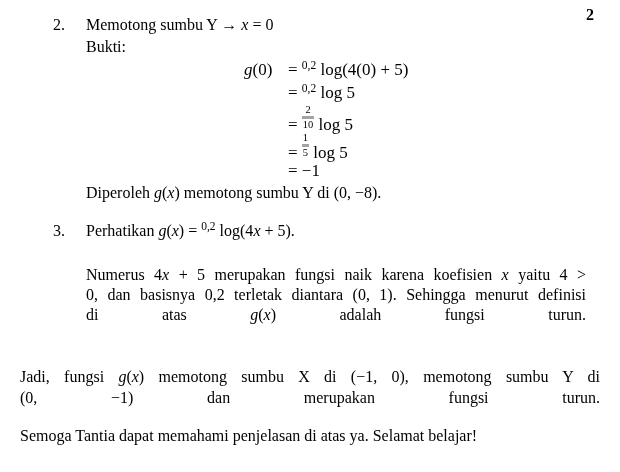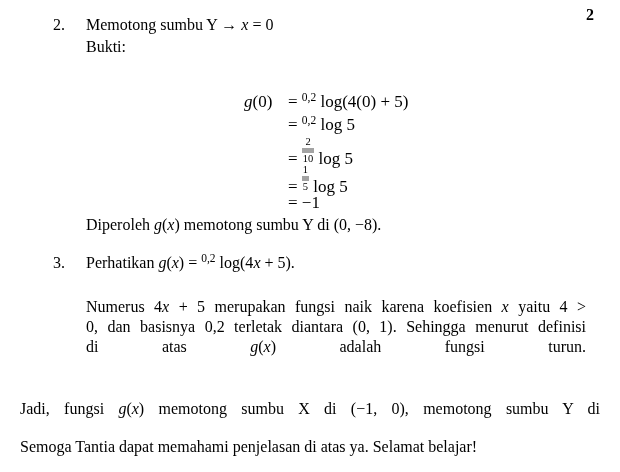--- a/index.html
+++ b/index.html
@@ -34,21 +34,20 @@
     flex: none;
     width: 33px;
   }
   .item-body {
     flex: 1;
   }
   
   .eq-block {
     margin-left: 158px;
     font-size: 17px;
-    margin-top: 32px;
   }
   .eq-row {
     display: flex;
     align-items: baseline;
     height: 23px;
     line-height: 23px;
   }
   .eq-row.tall { height: 28px; line-height: 28px; }
   .eq-row.short { height: 21px; line-height: 21px; }
   .eq-lhs {
@@ -71,21 +70,21 @@
     line-height: 0;
   }
   .mfrac {
     display: inline-block;
     text-align: center;
     font-size: 10.5px;
     line-height: 1.1;
     vertical-align: 2px;
   }
   .mfrac .fnum { display: block; padding: 0 1px; }
-  .mfrac .fden { display: block; border-top: 5px solid #a3a3a3; padding: 0 1px; }
+  .mfrac .fden { display: block; border-top: 3px solid #a3a3a3; padding: 0 1px; }
   .conclusion {
     margin-top: 2px;
     line-height: 20px;
   }
   .item-second { margin-top: 17px; }
   .body-paragraph {
     margin-top: 23px;
     width: 500px;
     line-height: 20px;
   }
@@ -154,17 +153,18 @@
       <div class="body-paragraph">
         <div class="jline"><span>Numerus 4</span><span class="mvar">x</span><span> + 5 merupakan fungsi naik karena koefisien </span><span class="mvar">x</span><span> yaitu 4 &gt;</span></div>
         <div class="jline"><span>0, dan basisnya 0,2 terletak diantara (0, 1). Sehingga menurut definisi</span></div>
         <div class="jline jline-last"><span>di atas </span><span class="mvar">g</span><span>(</span><span class="mvar">x</span><span>) adalah fungsi turun.</span></div>
       </div>
     </div>
   </div>
 
   <div class="closing-summary">
     <div class="jline"><span>Jadi, fungsi </span><span class="mvar">g</span><span>(</span><span class="mvar">x</span><span>) memotong sumbu X di (−1, 0), memotong sumbu Y di</span></div>
+    <div class="jline jline-last"><span>(0, −1) dan merupakan fungsi turun.</span></div>
   </div>
 
   <div class="farewell">Semoga Tantia dapat memahami penjelasan di atas ya. Selamat belajar!</div>
 
 </div>
 
 </body></html>

